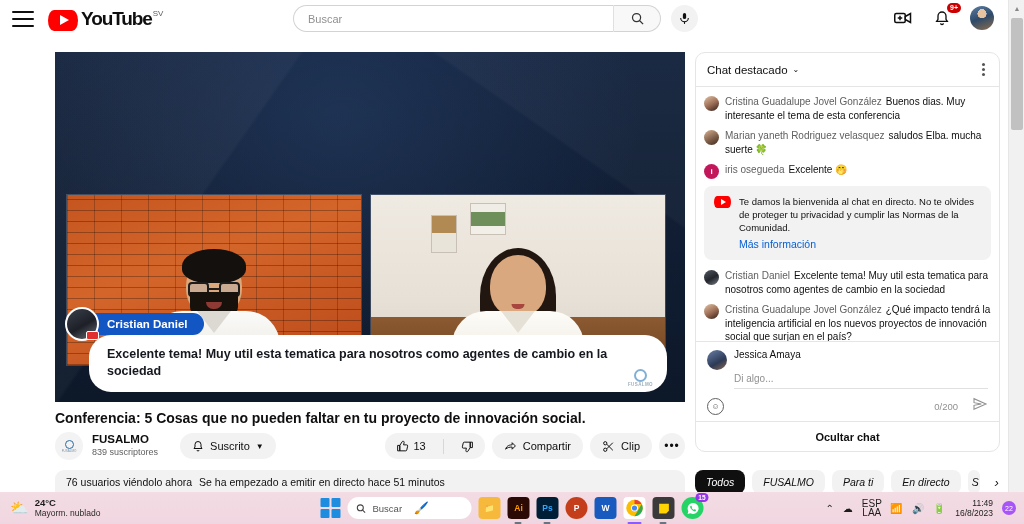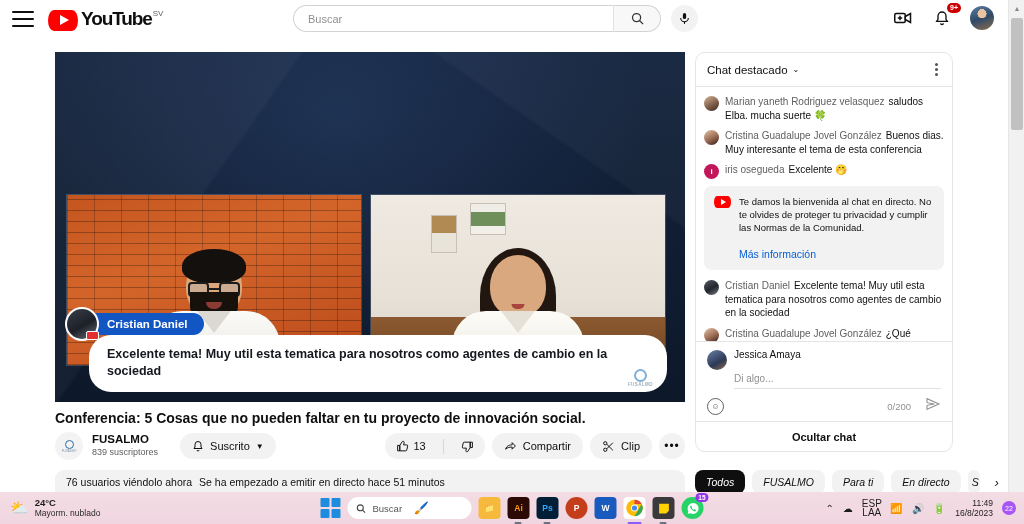--- a/index.html
+++ b/index.html
@@ -175,21 +175,21 @@
   .pill-divider { width: 1px; height: 15px; background: #d7d7d7; }
   .dot-btn { width: 26px; height: 26px; border-radius: 50%; background: #f2f2f2; margin-left: 7px;
     display: flex; align-items: center; justify-content: center; font-size: 12px; color: #0f0f0f;
     letter-spacing: 1px; cursor: pointer; }
   .live-strip { position: absolute; left: 55px; top: 470px; width: 630px; height: 24px;
     background: #f2f2f2; border-radius: 9px 9px 0 0; display: flex; align-items: center;
     padding-left: 11px; font-size: 10.5px; color: #0f0f0f; font-weight: normal; gap: 7px; cursor: pointer; }
 
   
   .chat {
-    position: absolute; left: 695px; top: 52px; width: 258px; height: 400px;
+    position: absolute; left: 695px; top: 52px; width: 305px; height: 400px;
     border: 1px solid #e5e5e5; border-radius: 10px; background: #fff; overflow: hidden;
     display: flex; flex-direction: column;
   }
   .chat-head { height: 34px; border-bottom: 1px solid #e5e5e5; display: flex; align-items: center;
     justify-content: space-between; padding: 0 11px; flex: none; }
   .chat-head-left { display: flex; align-items: center; gap: 5px; font-size: 11.5px; color: #0f0f0f; cursor: pointer; }
   .kebab { display: flex; flex-direction: column; gap: 2px; cursor: pointer; padding: 4px 3px; }
   .kebab i { width: 3px; height: 3px; border-radius: 50%; background: #555; display: block; }
   .chat-body { flex: 1; overflow: hidden; padding: 8px 8px 0; }
   .cmsg { display: flex; gap: 6px; margin-bottom: 7px; align-items: flex-start; }
@@ -202,21 +202,21 @@
   .cav-e { background: linear-gradient(150deg,#6a7fa8 0%, #2d3a56 60%, #8d6a4f 100%); }
   .ctext { font-size: 10px; line-height: 13.5px; color: #0f0f0f; }
   .cauthor { color: #606060; margin-right: 4px; }
   .notice { background: #f2f2f2; border-radius: 8px; padding: 9px 10px; margin: 2px 0 9px;
     display: flex; gap: 8px; }
   .notice-logo { width: 17px; height: 12px; background: #ff0000; border-radius: 3px/50%; flex: none;
     display: flex; align-items: center; justify-content: center; margin-top: 1px; }
   .notice-logo .tri { width: 0; height: 0; border-left: 5px solid #fff;
     border-top: 3px solid transparent; border-bottom: 3px solid transparent; margin-left: 1px; }
   .notice-text { font-size: 9.5px; line-height: 13px; color: #0f0f0f; }
-  .notice-link { display: block; margin-top: 14px; color: #065fd4; font-size: 10.5px; cursor: pointer; }
+  .notice-link { display: block; margin-top: 4px; color: #065fd4; font-size: 10.5px; cursor: pointer; }
   .chat-input-area { border-top: 1px solid #e5e5e5; padding: 7px 11px 5px; flex: none; }
   .cia-row { display: flex; gap: 7px; align-items: flex-start; }
   .cia-name { font-size: 10px; color: #0f0f0f; }
   .cia-input { font-size: 10px; color: #909090; border-bottom: 1px solid #e0e0e0;
     padding: 3px 0 4px; margin-top: 10px; cursor: text; }
   .cia-tools { display: flex; align-items: center; justify-content: space-between; margin-top: 7px; }
   .emoji-btn { width: 17px; height: 17px; border-radius: 50%; border: 1.4px solid #606060;
     display: flex; align-items: center; justify-content: center; font-size: 8px; color: #606060; cursor: pointer; }
   .cia-right { display: flex; align-items: center; gap: 14px; }
   .cia-count { font-size: 9.5px; color: #909090; }
@@ -454,29 +454,29 @@
       </div>
       <div class="kebab">
           <i></i>
           <i></i>
           <i></i>
         </div>
     </div>
 
     <div class="chat-body">
       <div class="cmsg">
+        <div class="cav cav-b"></div>
+        <div class="ctext">
+          <span class="cauthor">Cristina Guadalupe Jovel González</span><span>Buenos dias. Muy interesante el tema de esta conferencia</span>
+        </div>
+      </div>
+      <div class="cmsg">
         <div class="cav cav-a"></div>
         <div class="ctext">
           <span class="cauthor">Marian yaneth Rodriguez velasquez</span><span>saludos Elba. mucha suerte 🍀</span>
-        </div>
-      </div>
-      <div class="cmsg">
-        <div class="cav cav-b"></div>
-        <div class="ctext">
-          <span class="cauthor">Cristina Guadalupe Jovel González</span><span>Buenos dias. Muy interesante el tema de esta conferencia</span>
         </div>
       </div>
       <div class="cmsg">
         <div class="cav cav-c">i</div>
         <div class="ctext">
           <span class="cauthor">iris osegueda</span><span>Excelente 🤭</span>
         </div>
       </div>
 
       <div class="notice">

